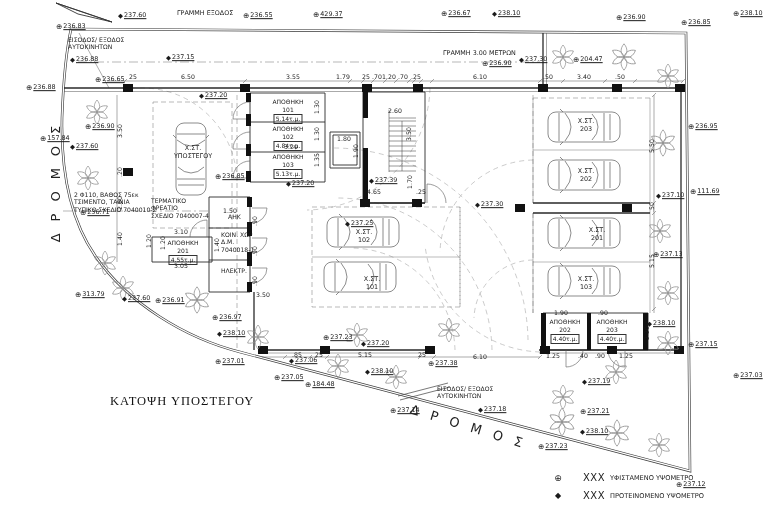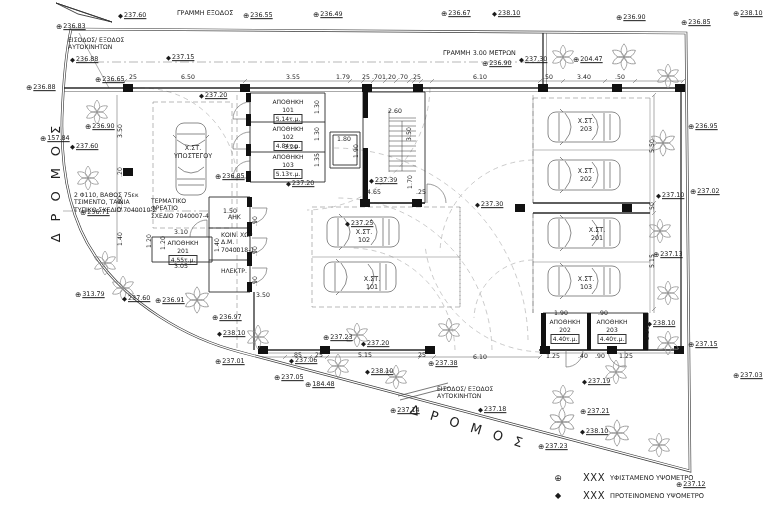--- a/index.html
+++ b/index.html
@@ -212,41 +212,41 @@
     </g>
   </svg>
 
   <div class="wm">
   </div>
 
   <div id="ann">
       <div class="ann elev" style="left: 56px; top: 27px;"><span class="mk o">⊕</span><span class="v">236.83</span></div>
       <div class="ann elev" style="left: 118px; top: 16px;"><span class="mk f">◆</span><span class="v">237.60</span></div>
       <div class="ann elev" style="left: 243px; top: 16px;"><span class="mk o">⊕</span><span class="v">236.55</span></div>
-      <div class="ann elev" style="left: 313px; top: 15px;"><span class="mk o">⊕</span><span class="v">236.49</span></div>
+      <div class="ann elev" style="left: 313px; top: 15px;"><span class="mk o">⊕</span><span class="v">429.37</span></div>
       <div class="ann elev" style="left: 441px; top: 14px;"><span class="mk o">⊕</span><span class="v">236.67</span></div>
       <div class="ann elev" style="left: 492px; top: 14px;"><span class="mk f">◆</span><span class="v">238.10</span></div>
       <div class="ann elev" style="left: 616px; top: 18px;"><span class="mk o">⊕</span><span class="v">236.90</span></div>
       <div class="ann elev" style="left: 681px; top: 23px;"><span class="mk o">⊕</span><span class="v">236.85</span></div>
       <div class="ann elev" style="left: 733px; top: 14px;"><span class="mk o">⊕</span><span class="v">238.10</span></div>
       <div class="ann elev" style="left: 70px; top: 60px;"><span class="mk f">◆</span><span class="v">236.88</span></div>
       <div class="ann elev" style="left: 166px; top: 58px;"><span class="mk f">◆</span><span class="v">237.15</span></div>
       <div class="ann elev" style="left: 95px; top: 80px;"><span class="mk o">⊕</span><span class="v">236.65</span></div>
       <div class="ann elev" style="left: 26px; top: 88px;"><span class="mk o">⊕</span><span class="v">236.88</span></div>
       <div class="ann elev" style="left: 199px; top: 96px;"><span class="mk f">◆</span><span class="v">237.20</span></div>
       <div class="ann elev" style="left: 85px; top: 127px;"><span class="mk o">⊕</span><span class="v">236.90</span></div>
       <div class="ann elev" style="left: 40px; top: 139px;"><span class="mk o">⊕</span><span class="v">157.84</span></div>
       <div class="ann elev" style="left: 70px; top: 147px;"><span class="mk f">◆</span><span class="v">237.60</span></div>
       <div class="ann elev" style="left: 482px; top: 64px;"><span class="mk o">⊕</span><span class="v">236.90</span></div>
       <div class="ann elev" style="left: 519px; top: 60px;"><span class="mk f">◆</span><span class="v">237.30</span></div>
       <div class="ann elev" style="left: 573px; top: 60px;"><span class="mk o">⊕</span><span class="v">204.47</span></div>
       <div class="ann elev" style="left: 215px; top: 177px;"><span class="mk o">⊕</span><span class="v">236.85</span></div>
       <div class="ann elev" style="left: 80px; top: 213px;"><span class="mk o">⊕</span><span class="v">236.71</span></div>
       <div class="ann elev" style="left: 688px; top: 127px;"><span class="mk o">⊕</span><span class="v">236.95</span></div>
-      <div class="ann elev" style="left: 690px; top: 192px;"><span class="mk o">⊕</span><span class="v">237.02</span></div>
+      <div class="ann elev" style="left: 690px; top: 192px;"><span class="mk o">⊕</span><span class="v">111.69</span></div>
       <div class="ann elev" style="left: 656px; top: 196px;"><span class="mk f">◆</span><span class="v">237.10</span></div>
       <div class="ann elev" style="left: 653px; top: 255px;"><span class="mk o">⊕</span><span class="v">237.13</span></div>
       <div class="ann elev" style="left: 286px; top: 184px;"><span class="mk f">◆</span><span class="v">237.20</span></div>
       <div class="ann elev" style="left: 369px; top: 181px;"><span class="mk f">◆</span><span class="v">237.39</span></div>
       <div class="ann elev" style="left: 345px; top: 224px;"><span class="mk f">◆</span><span class="v">237.25</span></div>
       <div class="ann elev" style="left: 475px; top: 205px;"><span class="mk f">◆</span><span class="v">237.30</span></div>
       <div class="ann elev" style="left: 75px; top: 295px;"><span class="mk o">⊕</span><span class="v">313.79</span></div>
       <div class="ann elev" style="left: 122px; top: 299px;"><span class="mk f">◆</span><span class="v">237.60</span></div>
       <div class="ann elev" style="left: 155px; top: 301px;"><span class="mk o">⊕</span><span class="v">236.91</span></div>
       <div class="ann elev" style="left: 212px; top: 318px;"><span class="mk o">⊕</span><span class="v">236.97</span></div>
@@ -349,20 +349,21 @@
       <div class="ann room" style="left: 612px; top: 318px;"><div>ΑΠΟΘΗΚΗ</div><div>203</div><div><span class="area">4.40τ.μ.</span></div></div>
       <div class="ann park" style="left: 193px; top: 144px;"><div>Χ.ΣΤ.</div><div>ΥΠΟΣΤΕΓΟΥ</div></div>
       <div class="ann park" style="left: 364px; top: 228px;"><div>Χ.ΣΤ.</div><div>102</div></div>
       <div class="ann park" style="left: 372px; top: 275px;"><div>Χ.ΣΤ.</div><div>101</div></div>
       <div class="ann park" style="left: 586px; top: 117px;"><div>Χ.ΣΤ.</div><div>203</div></div>
       <div class="ann park" style="left: 586px; top: 167px;"><div>Χ.ΣΤ.</div><div>202</div></div>
       <div class="ann park" style="left: 597px; top: 226px;"><div>Χ.ΣΤ.</div><div>201</div></div>
       <div class="ann park" style="left: 586px; top: 275px;"><div>Χ.ΣΤ.</div><div>103</div></div>
     </div>
 
+  <div class="title">ΚΑΤΟΨΗ ΥΠΟΣΤΕΓΟΥ</div>
 
   <div class="legend">
     <div class="row">
       <span class="sym o">⊕</span>
       <span class="xxx">XXX</span>
       <span>ΥΦΙΣΤΑΜΕΝΟ ΥΨΟΜΕΤΡΟ</span>
     </div>
     <div class="row">
       <span class="sym f">◆</span>
       <span class="xxx">XXX</span>

